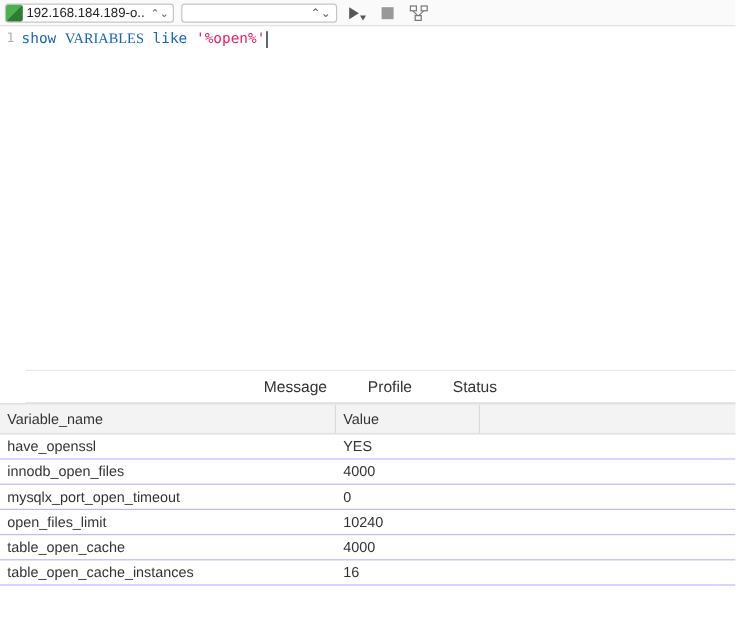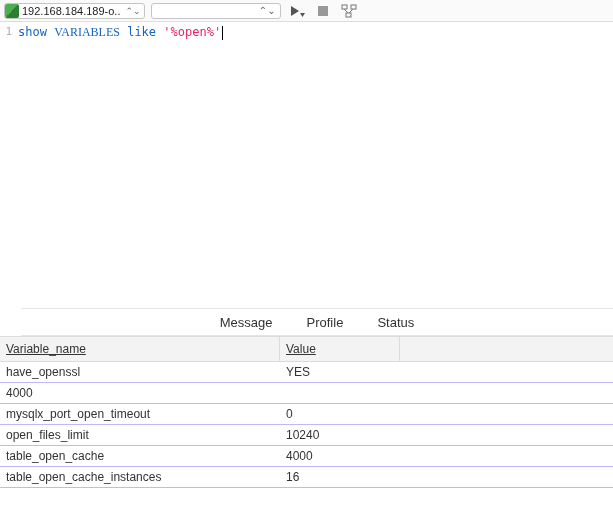--- a/index.html
+++ b/index.html
@@ -19,21 +19,21 @@
 .code-area { margin-left: 18px; padding: 3px 0 0 0; font-family: Menlo, Consolas, monospace; font-size: 12px; }
 .kw1 { color: #1565C0; }
 .kw2 { color: #1565C0; font-family: Liberation Serif, serif; }
 .kw3 { color: #1565C0; }
 .str { color: #E91E63; }
 .caret { display:inline-block; width:1px; height:14px; background:#000; vertical-align:middle; margin-left:1px; }
 .tabs-row { display: flex; align-items: center; justify-content: center; gap: 14px; height: 28px; border-top: 1px solid #e5e5e5; border-bottom: 1px solid #e5e5e5; font-size: 13px; margin-left: 21px; }
 .tab { padding: 3px 10px; border-radius: 4px; color: #333; cursor: pointer; }
 .tab.active { background: #1a73e8; color: #fff; }
 .grid-head { display: flex; background: #f3f3f3; border-top: 1px solid #dcdcdc; border-bottom: 1px solid #dcdcdc; font-size: 12px; color: #333; }
-.grid-head .cell { padding: 5px 6px; border-right: 1px solid #dcdcdc; text-decoration: underline; }
+.grid-head .cell { padding: 5px 6px; border-right: 1px solid #dcdcdc; }
 .col-a { width: 280px; }
 .col-b { flex: 0 0 120px; }
 .col-c { flex: 1; border-right: none !important; }
 .grid-body .row { display: flex; border-bottom: 1px solid #c4b5fd; }
 .grid-body .cell { padding: 3px 6px; font-size: 12px; color: #333; }
 </style>
 </head>
 <body>
 
 <div class="toolbar">
@@ -84,20 +84,21 @@
   <div class="cell col-b">Value</div>
   <div class="cell col-c"></div>
 </div>
 
 <div class="grid-body">
   <div class="row">
       <div class="cell col-a">have_openssl</div>
       <div class="cell col-b">YES</div>
     </div>
   <div class="row">
+      <div class="cell col-a">innodb_open_files</div>
       <div class="cell col-b">4000</div>
     </div>
   <div class="row">
       <div class="cell col-a">mysqlx_port_open_timeout</div>
       <div class="cell col-b">0</div>
     </div>
   <div class="row">
       <div class="cell col-a">open_files_limit</div>
       <div class="cell col-b">10240</div>
     </div>

